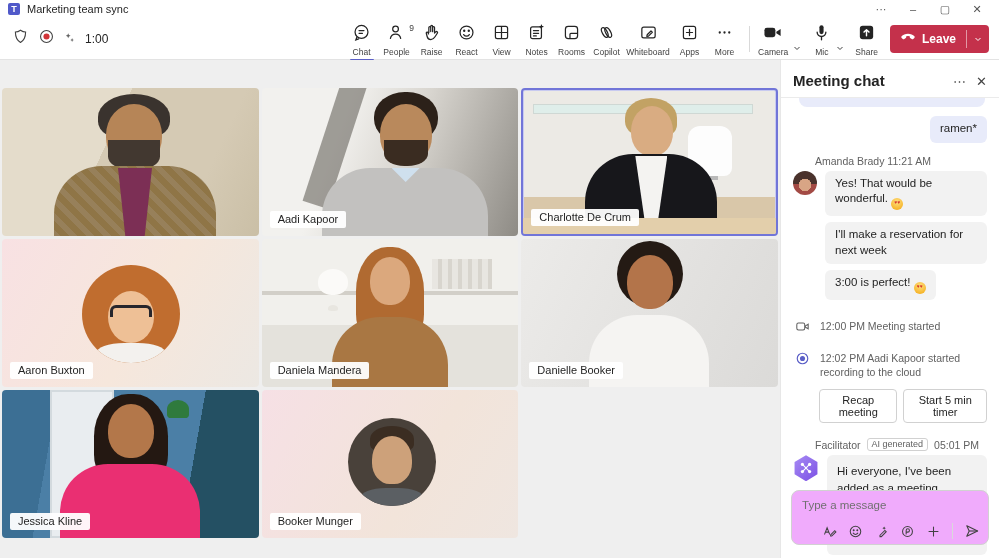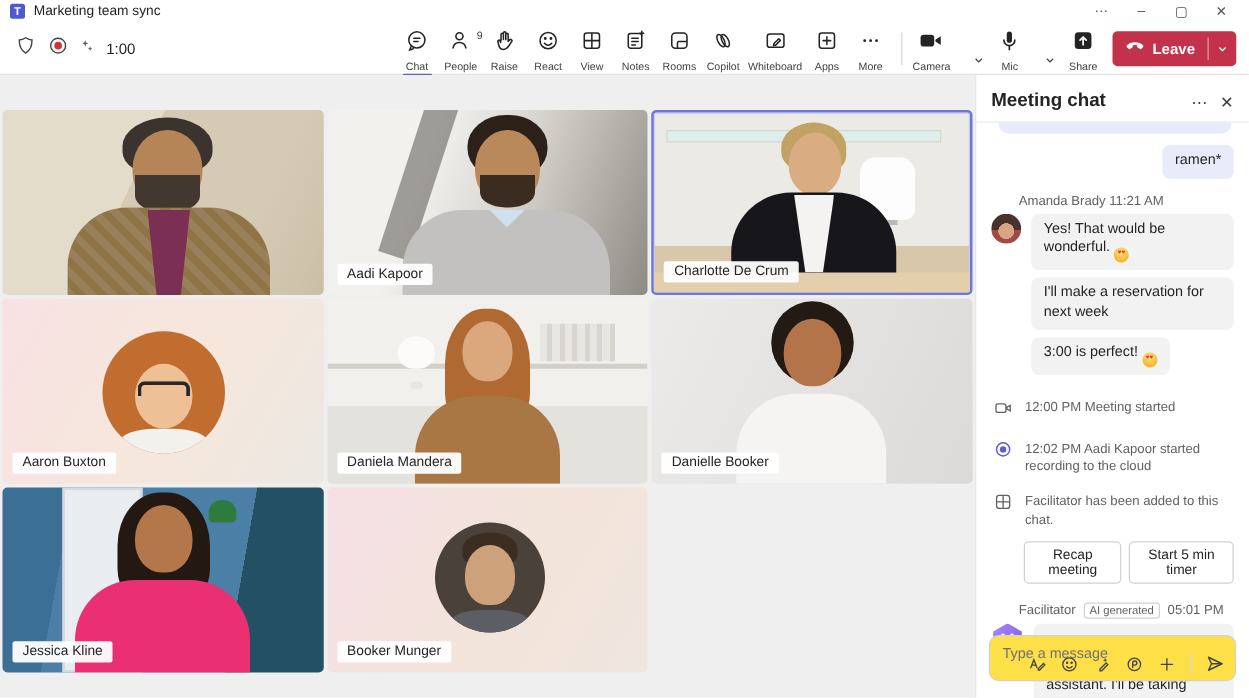--- a/index.html
+++ b/index.html
@@ -24,21 +24,21 @@
   .tabstrip { display:flex; align-items:flex-start; gap:2px; margin-left:auto; }
   .tab { width:33px; display:flex; flex-direction:column; align-items:center; padding-top:3px;
     position:relative; cursor:pointer; }
   .tab .lbl { font-size:8.5px; color:#424242; margin-top:1px; white-space:nowrap; }
   .tab .underline { position:absolute; bottom:-4px; width:24px; height:2.5px; border-radius:2px;
     background:#5B5FC7; }
   .tab-badge { position:absolute; top:3px; right:-1px; font-size:8.5px; color:#424242; }
   .tb-divider { width:1px; height:26px; background:#d9d9d9; margin:0 8px; }
   .device { display:flex; flex-direction:column; align-items:center; padding-top:3px; cursor:pointer; }
   .device .lbl { font-size:8.5px; color:#424242; margin-top:1px; }
-  .device-wrap { display:flex; align-items:flex-end; gap:18px; margin-right:10px; }
+  .device-wrap { display:flex; align-items:flex-end; gap:4px; margin-right:10px; }
   .chev { margin-top:8px; }
   .leave-btn { display:flex; align-items:center; background:#C4314B; border-radius:4px; height:28px;
     margin:0 10px 0 6px; color:#fff; cursor:pointer; }
   .leave-main { display:flex; align-items:center; gap:6px; padding:0 10px; font-size:12px; font-weight:bold; }
   .leave-sep { width:1px; height:18px; background:rgba(255,255,255,.5); }
   .leave-caret { padding:0 6px; display:flex; align-items:center; }
 
   
   .stage { position:absolute; left:0; top:60px; width:780px; height:498px; background:#efefef; }
   .grid { position:absolute; left:2px; top:28px; width:776px; height:450px; display:grid;
@@ -161,21 +161,21 @@
     font-size:11px; color:#242424; cursor:pointer; font-family:inherit; }
   .fac-meta { display:flex; align-items:center; gap:6px; margin:15px 0 4px 22px; }
   .fac-name,.fac-time { font-size:10.5px; color:#616161; }
   .ai-badge { font-size:9px; color:#616161; border:1px solid #d1d1d1; border-radius:3px; padding:0 4px 1px; }
   .hexagon { width:26px; height:26px; flex:none; clip-path:polygon(50% 0,94% 26%,94% 74%,50% 100%,6% 74%,6% 26%);
     background:linear-gradient(135deg,#a98df5,#7a4fe3); position:relative; }
   .hexagon svg { position:absolute; left:5px; top:5px; }
   .fac-bubble { background:#f2f2f2; border-radius:6px; padding:8px 10px 9px; font-size:11.5px;
     line-height:1.45; max-width:160px; }
   .composer { position:absolute; left:10px; right:10px; bottom:13px; border:1px solid #d1d1d1;
-    border-radius:8px; height:37px; background:#fde047; }
+    border-radius:8px; height:55px; background:#f0abfc; }
   .composer input { border:none; outline:none; width:100%; font-size:11.5px; padding:8px 10px 0;
     font-family:inherit; color:#242424; background:transparent; }
   .composer input::placeholder { color:#707070; }
   .composer-icons { position:absolute; right:8px; bottom:5px; display:flex; align-items:center; gap:11px; }
   .ci { cursor:pointer; display:flex; }
   .ci-divider { width:1px; height:16px; background:#d9d9d9; }
 </style>
 </head>
 <body>
 
@@ -460,27 +460,20 @@
           </svg></span>
       <span style="max-width:168px">12:00 PM Meeting started</span>
     </div>
     <div class="event">
       <span><svg width="15" height="15" viewBox="0 0 20 20">
             <circle cx="10" cy="10" r="7" fill="none" stroke="#5B5FC7" stroke-width="1.6"></circle>
             <circle cx="10" cy="10" r="3.4" fill="#5B5FC7"></circle>
           </svg></span>
       <span style="max-width:168px">12:02 PM Aadi Kapoor started recording to the cloud</span>
     </div>
-    <div class="event">
-      <span><svg width="15" height="15" viewBox="0 0 20 20" fill="none" stroke="#616161" stroke-width="1.4">
-            <rect x="3" y="3" width="14" height="14" rx="3"></rect>
-            <path d="M10 3v14M3 10h14"></path>
-          </svg></span>
-      <span style="max-width:168px">Facilitator has been added to this chat.</span>
-    </div>
 
     <div class="action-row">
       <button class="action-btn">Recap meeting</button>
       <button class="action-btn">Start 5 min timer</button>
     </div>
 
     <div class="fac-meta">
       <span class="fac-name">Facilitator</span>
       <span class="ai-badge">AI generated</span>
       <span class="fac-time">05:01 PM</span>

